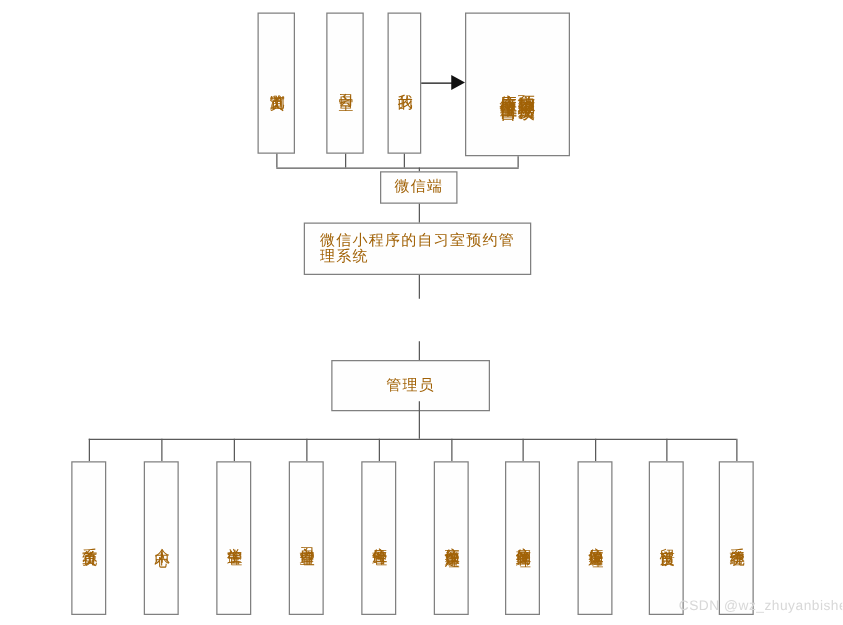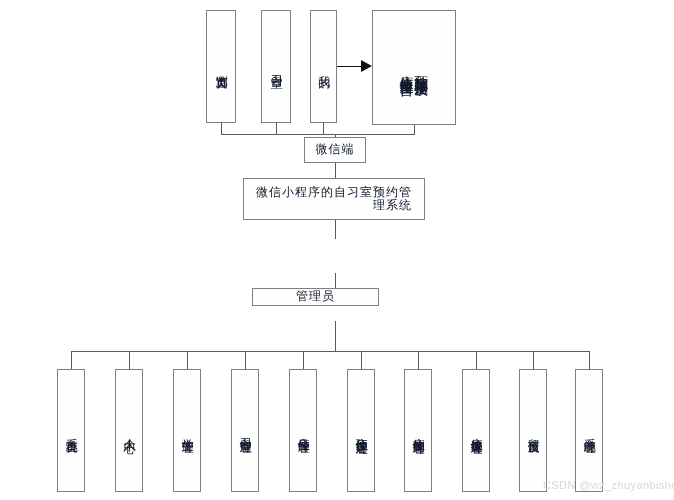--- a/index.html
+++ b/index.html
@@ -18,23 +18,23 @@
     overflow: hidden;
   }
   .node {
     position: absolute;
     box-sizing: border-box;
     border: 1px solid #808080;
     background: #fefefe;
     display: flex;
     align-items: center;
     justify-content: center;
-    color: #0f172a;
+    color: #a16207;
     line-height: 1.12;
-    text-align: right;
+    text-align: left;
   }
   
   .vnode {
     writing-mode: vertical-rl;
     text-orientation: upright;
     letter-spacing: 1px;
   }
   .hnode {
     font-size: 12px;
     letter-spacing: 1px;
@@ -102,21 +102,21 @@
   <div class="line vline" style="left:414px; top:125px; height:9px;"></div>
   <div class="line hline" style="left:221px; top:134px; width:194px;"></div>
   <div class="line vline" style="left:335px; top:134px; height:4px;"></div>
 
   <div class="node hnode" style="left: 304px; top: 137px; width: 62px; height: 26px;">微信端</div>
 
   <div class="node hnode" id="node-system-name" style="padding: 2px 8px; left: 243px; top: 178px; width: 182px; height: 42px; white-space: pre-line;">微信小程序的自习室预约管
 理系统</div>
 
 
-  <div class="node hnode" style="left: 252px; top: 288px; width: 127px; height: 18px;">管理员</div>
+  <div class="node hnode" style="left: 265px; top: 288px; width: 127px; height: 41px;">管理员</div>
 
   <div class="line vline" style="left:335px; top:163px; height:15px;"></div>
   <div class="line vline" style="left:335px; top:220px; height:19px;"></div>
   <div class="line vline" style="left:335px; top:273px; height:15px;"></div>
   <div class="line vline" style="left:335px; top:321px; height:30px;"></div>
 
   <div class="line hline" id="admin-bus" style="top: 351px; left: 71px; width: 518px;"></div>
 
   <div id="admin-drops">
       <div class="line vline" style="left: 71px; top: 351px; height: 18px;"></div>

